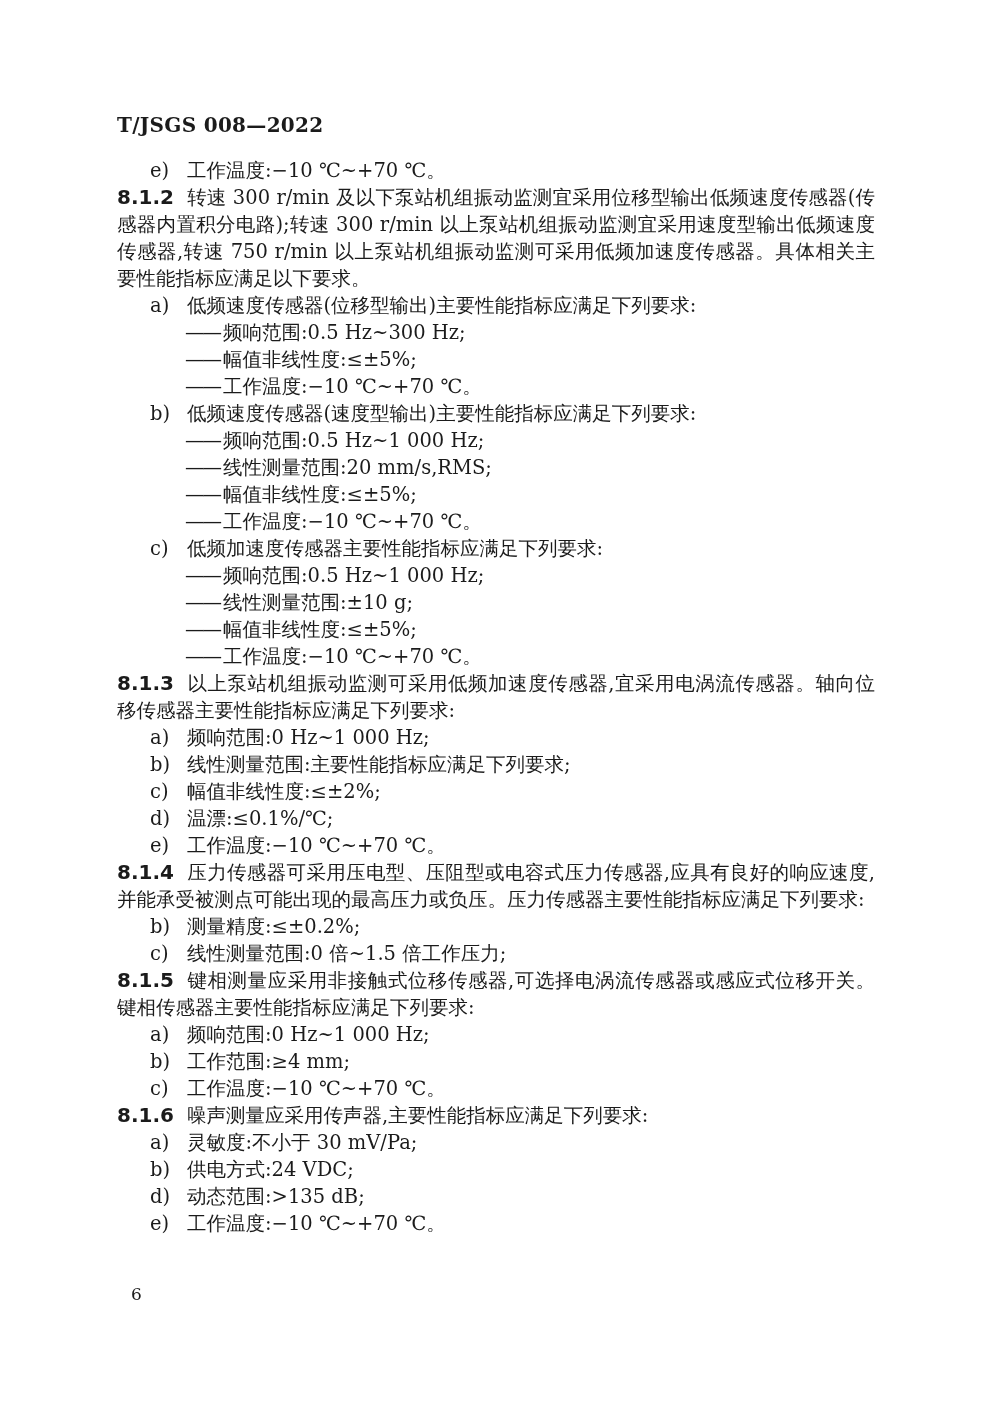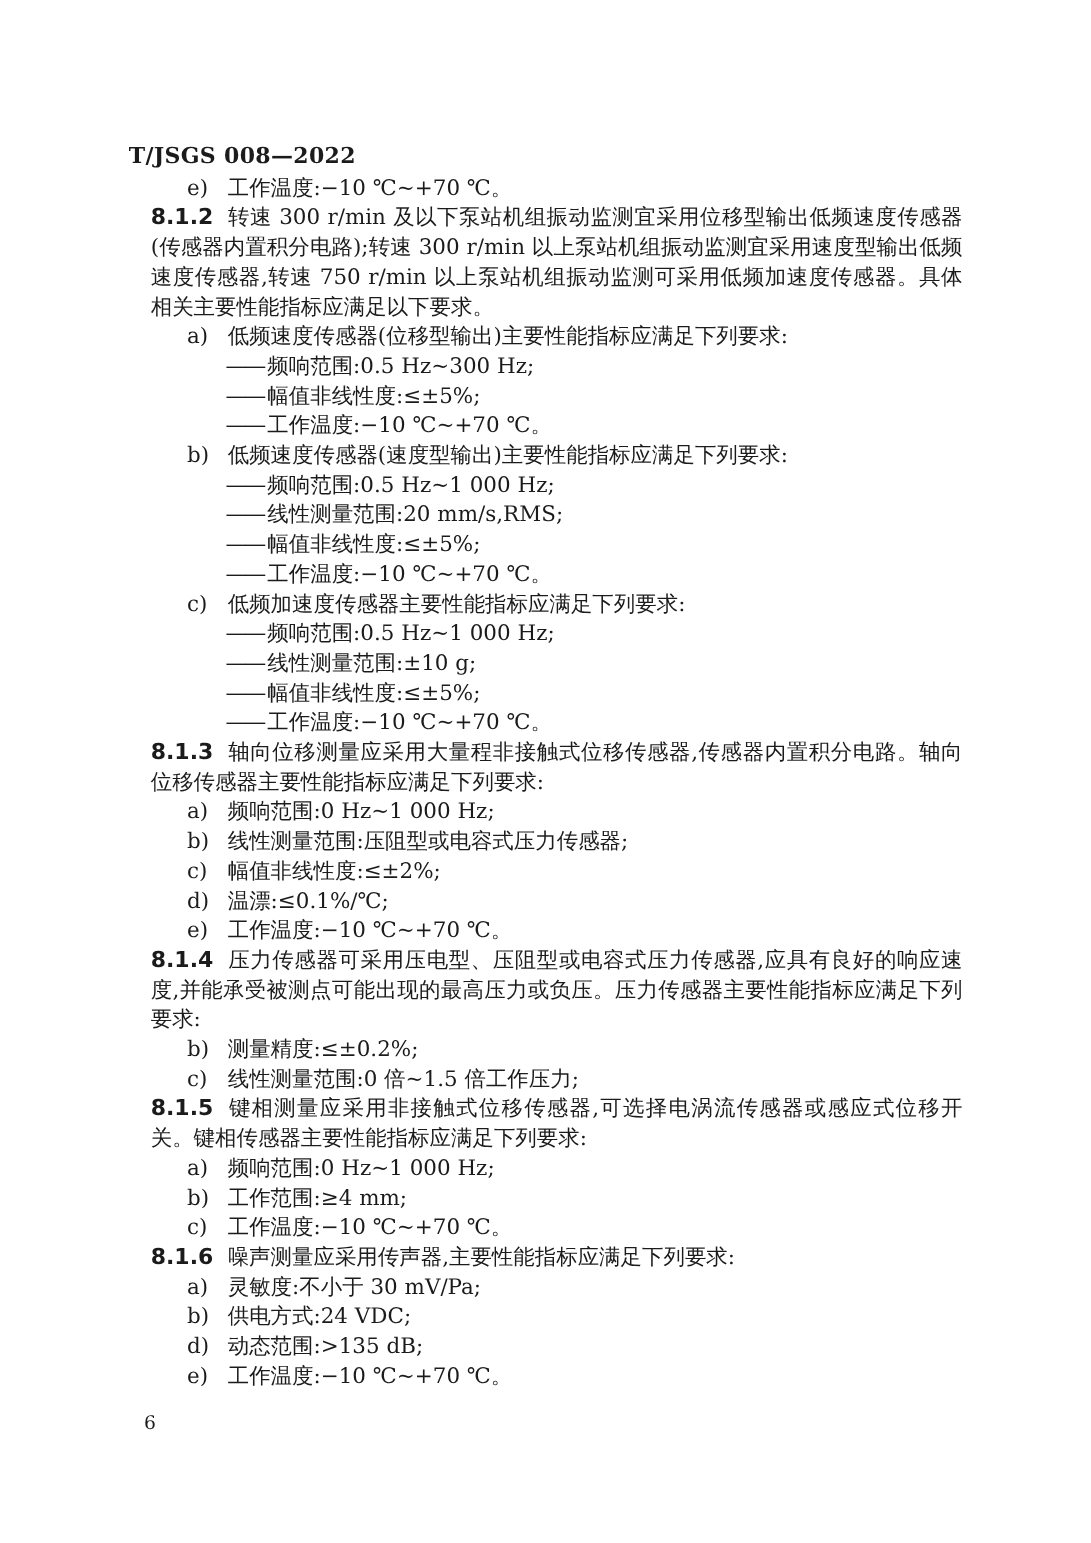--- a/index.html
+++ b/index.html
@@ -15,28 +15,26 @@
     background: #ffffff;
     color: #1b1b1b;
     overflow: hidden;
   }
   .doc-header {
     position: absolute;
     left: 117px; top: 113px;
     font-size: 20px;
     font-weight: bold;
     letter-spacing: 0.3px;
-    margin-top: 16px;
   }
   .content {
     position: absolute;
     left: 117px; right: 117px; top: 157px;
     font-size: 19.5px;
     line-height: 27px;
-    margin-left: 20px;
   }
   .block { text-align: justify; }
   .block.section .sec-num {
     font-family: "DejaVu Sans", "Liberation Sans", sans-serif;
     font-weight: bold;
     font-size: 20px;
     margin-right: 13px;
     white-space: nowrap;
   }
   .block.letter { padding-left: 33px; }
@@ -65,23 +63,23 @@
       <div class="block letter"><span class="marker">b)</span><span>低频速度传感器(速度型输出)主要性能指标应满足下列要求:</span></div>
       <div class="block dash"><span class="dash-glyph">——</span><span>频响范围:0.5 Hz~1 000 Hz;</span></div>
       <div class="block dash"><span class="dash-glyph">——</span><span>线性测量范围:20 mm/s,RMS;</span></div>
       <div class="block dash"><span class="dash-glyph">——</span><span>幅值非线性度:≤±5%;</span></div>
       <div class="block dash"><span class="dash-glyph">——</span><span>工作温度:−10 ℃~+70 ℃。</span></div>
       <div class="block letter"><span class="marker">c)</span><span>低频加速度传感器主要性能指标应满足下列要求:</span></div>
       <div class="block dash"><span class="dash-glyph">——</span><span>频响范围:0.5 Hz~1 000 Hz;</span></div>
       <div class="block dash"><span class="dash-glyph">——</span><span>线性测量范围:±10 g;</span></div>
       <div class="block dash"><span class="dash-glyph">——</span><span>幅值非线性度:≤±5%;</span></div>
       <div class="block dash"><span class="dash-glyph">——</span><span>工作温度:−10 ℃~+70 ℃。</span></div>
-      <div class="block section"><span class="sec-num">8.1.3</span><span>轴向位移测量应采用大量程非接触式位移传感器,传感器内置积分电路。轴向位移传感器主要性能指标应满足下列要求:</span></div>
+      <div class="block section"><span class="sec-num">8.1.3</span><span>以上泵站机组振动监测可采用低频加速度传感器,宜采用电涡流传感器。轴向位移传感器主要性能指标应满足下列要求:</span></div>
       <div class="block letter"><span class="marker">a)</span><span>频响范围:0 Hz~1 000 Hz;</span></div>
-      <div class="block letter"><span class="marker">b)</span><span>线性测量范围:压阻型或电容式压力传感器;</span></div>
+      <div class="block letter"><span class="marker">b)</span><span>线性测量范围:主要性能指标应满足下列要求;</span></div>
       <div class="block letter"><span class="marker">c)</span><span>幅值非线性度:≤±2%;</span></div>
       <div class="block letter"><span class="marker">d)</span><span>温漂:≤0.1%/℃;</span></div>
       <div class="block letter"><span class="marker">e)</span><span>工作温度:−10 ℃~+70 ℃。</span></div>
       <div class="block section"><span class="sec-num">8.1.4</span><span>压力传感器可采用压电型、压阻型或电容式压力传感器,应具有良好的响应速度,并能承受被测点可能出现的最高压力或负压。压力传感器主要性能指标应满足下列要求:</span></div>
       <div class="block letter"><span class="marker">b)</span><span>测量精度:≤±0.2%;</span></div>
       <div class="block letter"><span class="marker">c)</span><span>线性测量范围:0 倍~1.5 倍工作压力;</span></div>
       <div class="block section"><span class="sec-num">8.1.5</span><span>键相测量应采用非接触式位移传感器,可选择电涡流传感器或感应式位移开关。键相传感器主要性能指标应满足下列要求:</span></div>
       <div class="block letter"><span class="marker">a)</span><span>频响范围:0 Hz~1 000 Hz;</span></div>
       <div class="block letter"><span class="marker">b)</span><span>工作范围:≥4 mm;</span></div>
       <div class="block letter"><span class="marker">c)</span><span>工作温度:−10 ℃~+70 ℃。</span></div>

